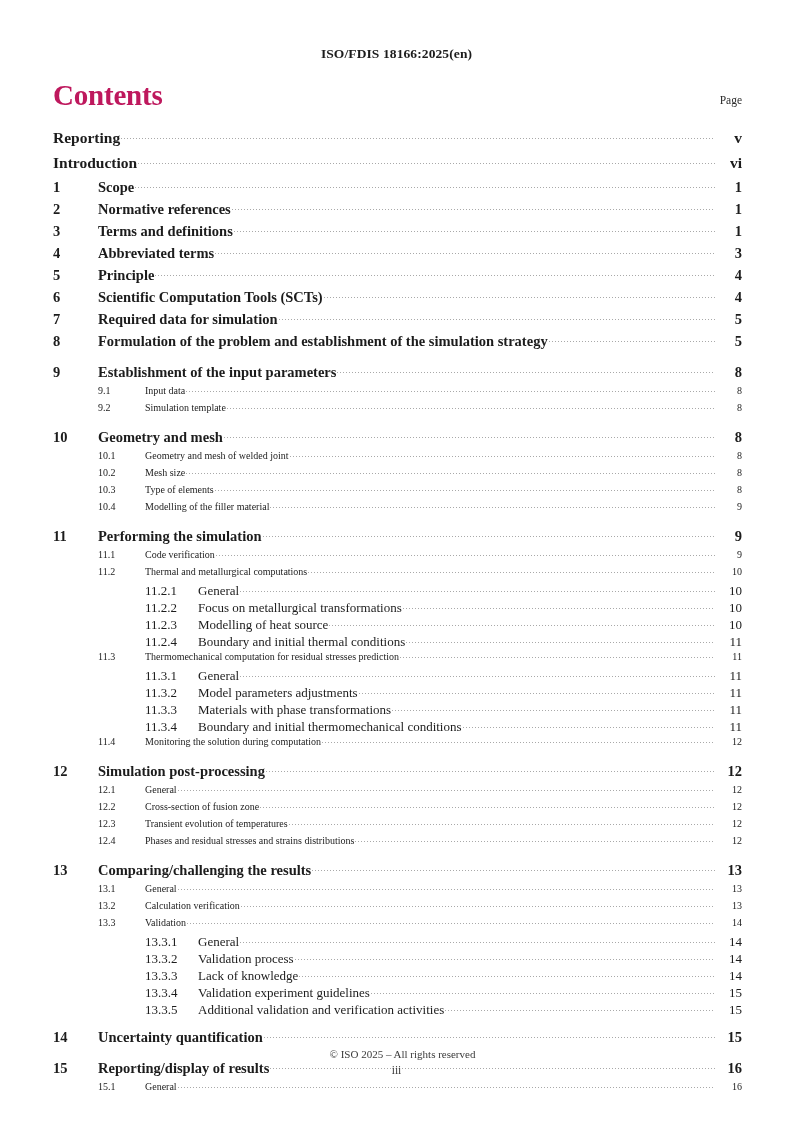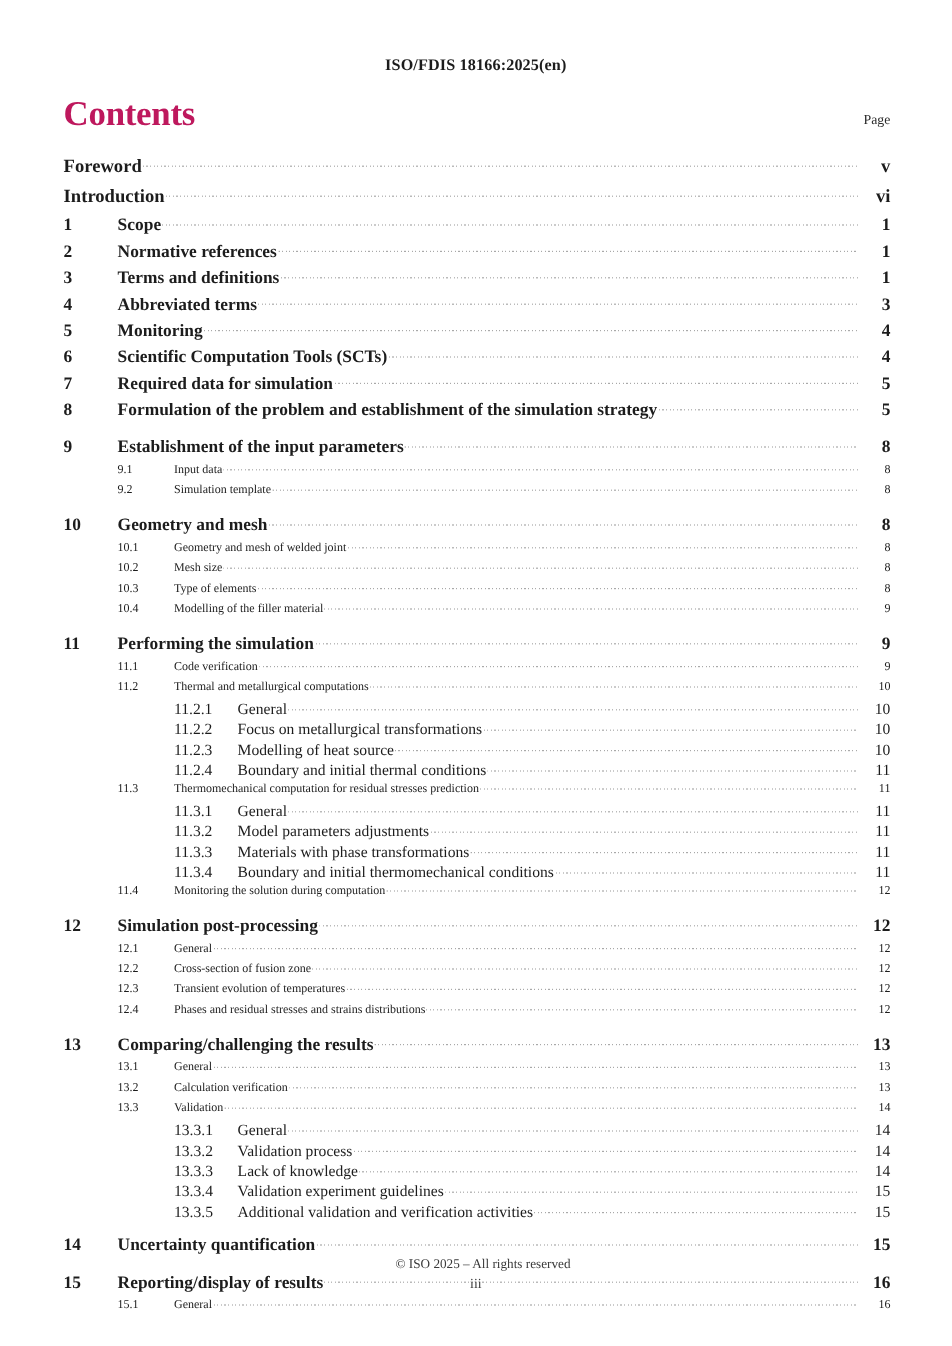--- a/index.html
+++ b/index.html
@@ -175,21 +175,21 @@
   <div class="running-head">ISO/FDIS 18166:2025(en)</div>
 
   <div class="title-row">
     <div class="contents-title">Contents</div>
     <div class="page-label">Page</div>
   </div>
 
   <div class="toc" id="toc-root">
       <div class="toc-entry lvl-front">
         <span class="num"></span>
-        <span class="txt">Foreword</span>
+        <span class="txt">Reporting</span>
         <span class="leader"></span>
         <span class="pg">v</span>
       </div>
       <div class="toc-entry lvl-front">
         <span class="num"></span>
         <span class="txt">Introduction</span>
         <span class="leader"></span>
         <span class="pg">vi</span>
       </div>
       <div class="toc-entry lvl-1">
@@ -211,21 +211,21 @@
         <span class="pg">1</span>
       </div>
       <div class="toc-entry lvl-1">
         <span class="num">4</span>
         <span class="txt">Abbreviated terms</span>
         <span class="leader"></span>
         <span class="pg">3</span>
       </div>
       <div class="toc-entry lvl-1">
         <span class="num">5</span>
-        <span class="txt">Monitoring</span>
+        <span class="txt">Principle</span>
         <span class="leader"></span>
         <span class="pg">4</span>
       </div>
       <div class="toc-entry lvl-1">
         <span class="num">6</span>
         <span class="txt">Scientific Computation Tools (SCTs)</span>
         <span class="leader"></span>
         <span class="pg">4</span>
       </div>
       <div class="toc-entry lvl-1">

